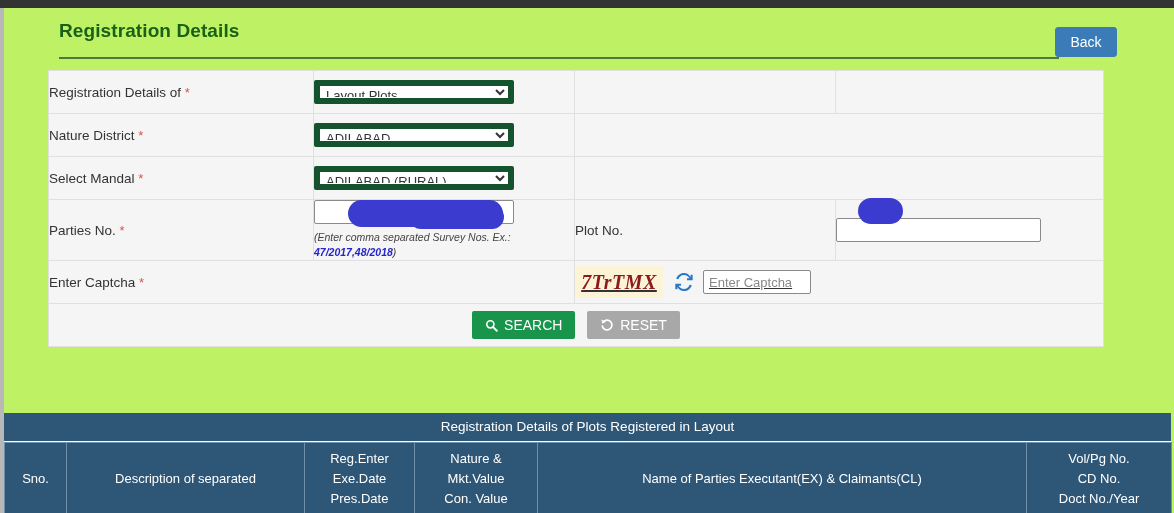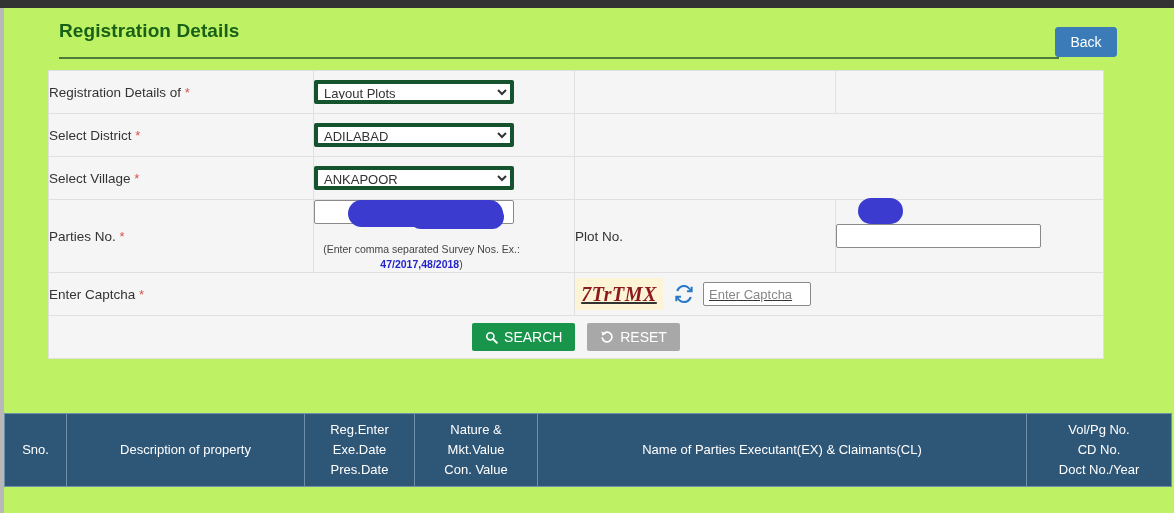--- a/index.html
+++ b/index.html
@@ -128,21 +128,21 @@
   .ctrl-cell {
     padding-left: 32px;
   }
   select.dd {
     width: 200px;
     height: 24px;
     font-size: 13px;
     font-family: "Liberation Sans", sans-serif;
     color: #333333;
     background: #ffffff;
-    border: 4px solid #14532d;
+    border: 6px solid #14532d;
     border-radius: 2px;
     padding: 1px 2px;
     box-sizing: border-box;
   }
   input.txt {
     height: 24px;
     font-size: 13px;
     font-family: "Liberation Sans", sans-serif;
     color: #333333;
     background: #ffffff;
@@ -153,25 +153,25 @@
   }
   .survey-wrap {
     position: relative;
     padding-left: 32px;
     padding-top: 6px;
     padding-bottom: 6px;
   }
   .survey-input { width: 200px; }
   .hint {
     width: 215px;
-    margin-top: 18px;
+    margin-top: 6px;
     font-size: 10.5px;
     color: #444444;
-    text-align: center;
     line-height: 1.45;
+    font-style: italic;
   }
   .hint .example {
     color: #2424cc;
     font-weight: bold;
   }
   .redact {
     position: absolute;
     background: #3b3bcf;
     border-radius: 22px;
     pointer-events: none;
@@ -334,44 +334,44 @@
             <select class="dd">
               <option>Layout Plots</option>
             </select>
           </td>
           <td></td>
           <td></td>
         </tr>
 
         <tr>
           <td class="lbl">
-            <span>Select District</span>
+            <span>Nature District</span>
             <span class="req">*</span>
           </td>
           <td class="ctrl-cell">
             <select class="dd">
               <option>ADILABAD</option>
             </select>
           </td>
           <td colspan="2"></td>
         </tr>
 
-
         <tr>
           <td class="lbl">
-            <span>Select Village</span>
+            <span>Select Mandal</span>
             <span class="req">*</span>
           </td>
           <td class="ctrl-cell">
             <select class="dd">
-              <option>ANKAPOOR</option>
+              <option>ADILABAD (RURAL)</option>
             </select>
           </td>
           <td colspan="2"></td>
         </tr>
+
 
         <tr>
           <td class="lbl">
             <span>Parties No.</span>
             <span class="req">*</span>
           </td>
           <td class="survey-wrap">
             <input class="txt survey-input" type="text" value="" style="">
             <div class="redact redact-survey"></div>
             <div class="redact redact-survey2"></div>
@@ -421,36 +421,37 @@
                 <path d="M1.2 1.6 L3.4 5.6 L7.3 4.3 Z" fill="#ffffff"></path>
               </svg>
               <span>RESET</span>
             </button>
           </td>
         </tr>
       </tbody>
     </table>
 
     <div class="results">
+      <div class="results-banner">Registration Details of Plots Registered in Layout</div>
       <table class="results-table">
         <colgroup>
           <col style="width:62px">
           <col style="width:238px">
           <col style="width:110px">
           <col style="width:123px">
           <col style="width:489px">
           <col style="width:145px">
         </colgroup>
         <thead>
           <tr>
             <th>
               <div>Sno.</div>
             </th>
             <th>
-              <div>Description of property</div>
+              <div>Description of separated</div>
             </th>
             <th>
               <div>Reg.Enter</div>
               <div>Exe.Date</div>
               <div>Pres.Date</div>
             </th>
             <th>
               <div>Nature &amp;</div>
               <div>Mkt.Value</div>
               <div>Con. Value</div>

